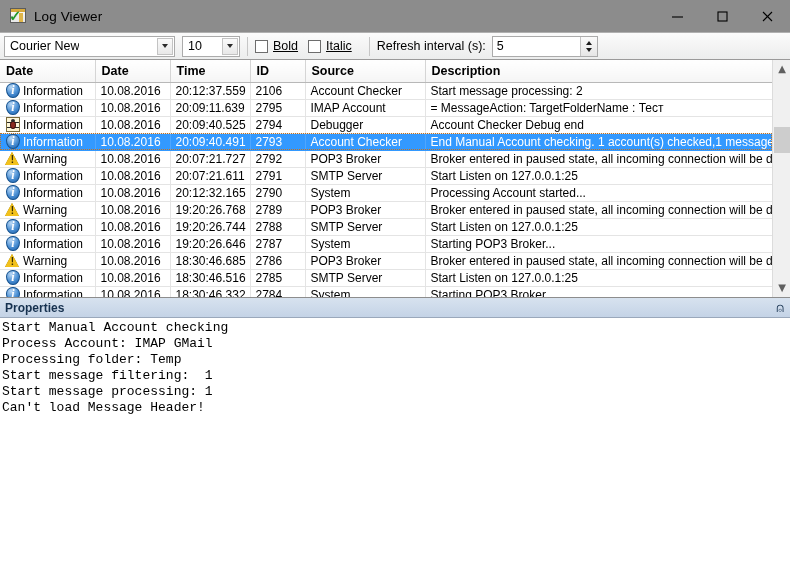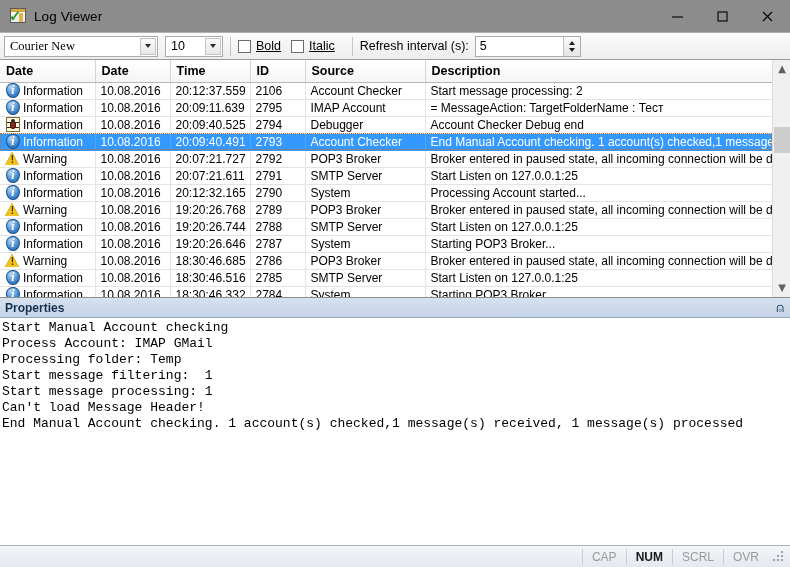--- a/index.html
+++ b/index.html
@@ -106,21 +106,21 @@
     overflow: hidden;
   }
   .combo .arrowbox {
     position: absolute;
     right: 1px; top: 1px;
     width: 16px; height: 17px;
     background: linear-gradient(#fafafa,#e8e8e8);
     border: 1px solid #c3c3c3;
     display: flex; align-items:center; justify-content:center;
   }
-  .combo-font { width: 154px; font-family: Liberation Serif, serif; }
+  .combo-font { width: 171px; }
   .combo-size { width: 58px; margin-left: 7px; }
   .tri-down {
     width: 0; height: 0;
     border-left: 3.5px solid transparent;
     border-right: 3.5px solid transparent;
     border-top: 4px solid #2b2b2b;
   }
   .sep {
     width: 1px; height: 19px;
     background: #c6c6c6;
@@ -714,34 +714,17 @@
       <span class="props-title">Properties</span>
       <span class="pin-icon">⍝</span>
     </div>
     <div class="props-body" id="props-body">
         <div class="props-line">Start Manual Account checking</div>
         <div class="props-line">Process Account: IMAP GMail</div>
         <div class="props-line">Processing folder: Temp</div>
         <div class="props-line">Start message filtering:  1</div>
         <div class="props-line">Start message processing: 1</div>
         <div class="props-line">Can't load Message Header!</div>
-        <div class="props-line">End Manual Account checking. 1 account(s) checked,1 message(s) received, 1 message(s) processed</div>
       </div>
   </div>
 
-  <div class="statusbar">
-    <div id="status-cells" style="display:flex;align-items:center;">
-        <div class="stat-cell">CAP</div>
-        <div class="stat-cell active">NUM</div>
-        <div class="stat-cell">SCRL</div>
-        <div class="stat-cell">OVR</div>
-      </div>
-    <div class="grip">
-      <i style="left:9px;top:9px"></i>
-        <i style="left:5px;top:9px"></i>
-        <i style="left:9px;top:5px"></i>
-      <i style="left:1px;top:9px"></i>
-        <i style="left:5px;top:5px"></i>
-        <i style="left:9px;top:1px"></i>
-    </div>
-  </div>
 
 </div>
 
 </body></html>

